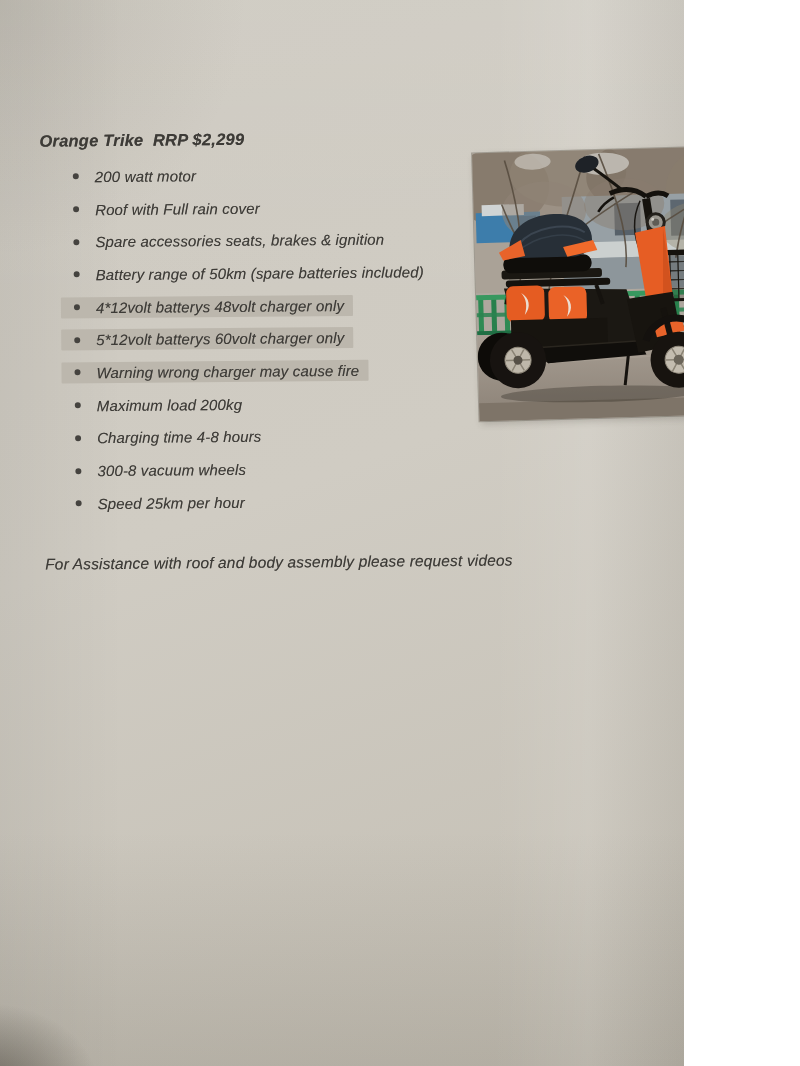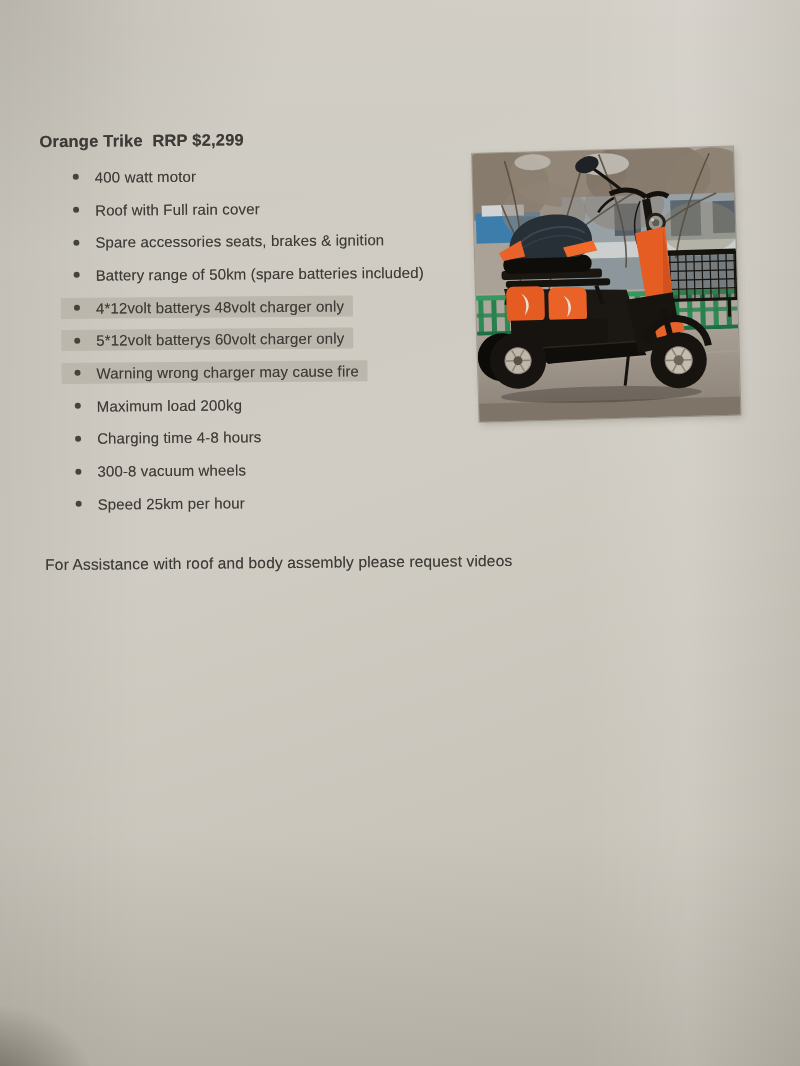--- a/index.html
+++ b/index.html
@@ -8,27 +8,28 @@
     --highlight:#bcb7ad;
     --accent:#e8622a;
   }
   *{margin:0;padding:0;box-sizing:border-box;}
   html,body{width:800px;height:1066px;overflow:hidden;}
   body{
     font-family:"Liberation Sans","DejaVu Sans",sans-serif;
     color:var(--text);
   }
   .page{
-    position:relative;width:800px;height:1066px;overflow:hidden;
+    position:relative;width:684px;height:1066px;overflow:hidden;
     background:
       radial-gradient(160px 120px at -2% 102%, rgba(58,53,44,.55), rgba(58,53,44,0) 70%),
       radial-gradient(60% 40% at 0% 0%, rgba(120,114,102,.18), rgba(120,114,102,0) 60%),
       linear-gradient(to right, rgba(0,0,0,.05) 0%, rgba(0,0,0,0) 18%, rgba(0,0,0,0) 72%, rgba(255,255,255,.10) 86%, rgba(0,0,0,.04) 100%),
       linear-gradient(to bottom, rgba(255,255,255,.07) 0%, rgba(0,0,0,0) 30%, rgba(0,0,0,0) 78%, rgba(90,84,72,.16) 100%),
       linear-gradient(160deg, #cdc9c0 0%, var(--paper) 45%, #c3beb3 100%);
+    font-style: italic;
   }
   .content{
     position:absolute;inset:0;
     transform:rotate(-0.5deg);
     transform-origin:50% 40%;
   }
   .title{
     position:absolute;left:42px;top:129px;
     font-size:16.5px;font-weight:bold;letter-spacing:.2px;
     white-space:pre;
@@ -74,21 +75,21 @@
 
 <div class="page">
   <div class="content">
 
     <h1 class="title">Orange Trike  RRP $2,299</h1>
 
     <ul class="spec-list">
       <li>
           <span class="row">
             <span class="dot"></span>
-            <span class="bullet-text">400 watt motor</span>
+            <span class="bullet-text">200 watt motor</span>
           </span>
         </li>
       <li>
           <span class="row">
             <span class="dot"></span>
             <span class="bullet-text">Roof with Full rain cover</span>
           </span>
         </li>
       <li>
           <span class="row">

